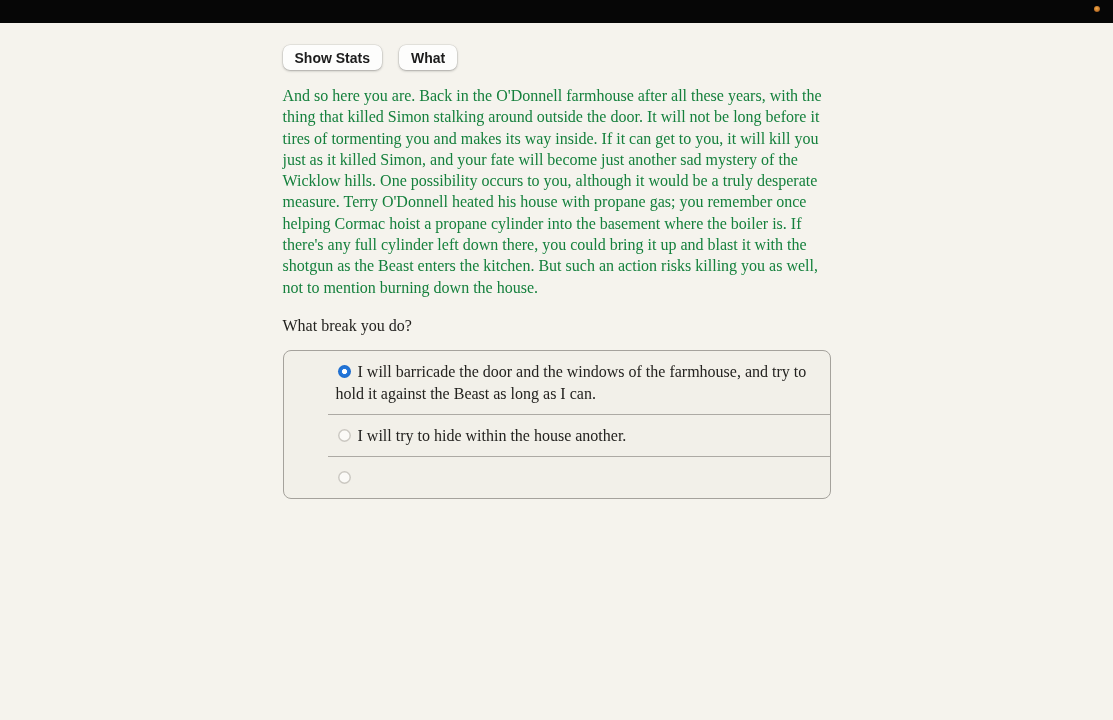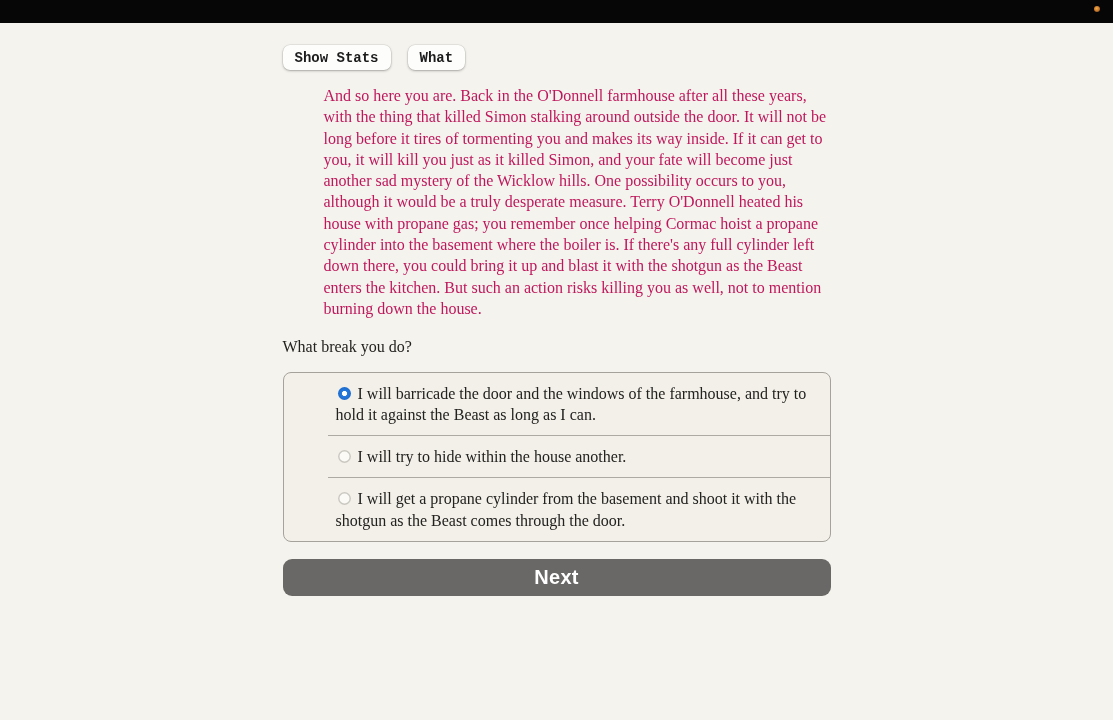--- a/index.html
+++ b/index.html
@@ -27,38 +27,37 @@
   .content {
     width: 548px;
     margin: 0 auto;
   }
   .toolbar {
     margin-top: 22px;
     display: flex;
     gap: 17px;
   }
   .ui-btn {
-    font-family: Liberation Mono, monospace;
+    font-family: Liberation Sans, sans-serif;
     font-size: 14px;
     font-weight: 600;
     color: #1c1c1c;
     background: #fdfdfc;
     border: none;
     border-radius: 7px;
     height: 25px;
     padding: 0 12px;
     cursor: pointer;
     box-shadow: 0 0 0 0.5px rgba(0,0,0,0.10), 0 1px 2.5px rgba(0,0,0,0.28);
   }
   .story {
     margin-top: 15px;
     font-size: 16px;
     line-height: 21.3px;
-    color: #be185d;
-    margin-left: 41px;
+    color: #15803d;
   }
   .prompt {
     margin-top: 17px;
     font-size: 16px;
     line-height: 21.3px;
     color: #23221f;
   }
   .choices {
     margin-top: 14px;
     background: #f2f0e9;
@@ -120,17 +119,16 @@
     <button class="ui-btn">What</button>
   </div>
 
   <p class="story">And so here you are. Back in the O'Donnell farmhouse after all these years, with the thing that killed Simon stalking around outside the door. It will not be long before it tires of tormenting you and makes its way inside. If it can get to you, it will kill you just as it killed Simon, and your fate will become just another sad mystery of the Wicklow hills. One possibility occurs to you, although it would be a truly desperate measure. Terry O'Donnell heated his house with propane gas; you remember once helping Cormac hoist a propane cylinder into the basement where the boiler is. If there's any full cylinder left down there, you could bring it up and blast it with the shotgun as the Beast enters the kitchen. But such an action risks killing you as well, not to mention burning down the house.</p>
 
   <p class="prompt">What break you do?</p>
 
   <div class="choices" id="choices">
       <label class="choice-row selected"><span class="radio checked"></span><span class="choice-text">I will barricade the door and the windows of the farmhouse, and try to hold it against the Beast as long as I can.</span></label>
       <label class="choice-row"><span class="radio"></span><span class="choice-text">I will try to hide within the house another.</span></label>
-      <label class="choice-row"><span class="radio"></span><span class="choice-text">I will get a propane cylinder from the basement and shoot it with the shotgun as the Beast comes through the door.</span></label>
+      <label class="choice-row"><span class="radio"></span></label>
     </div>
 
-  <button class="next-btn">Next</button>
 </div>
 
 </body></html>

